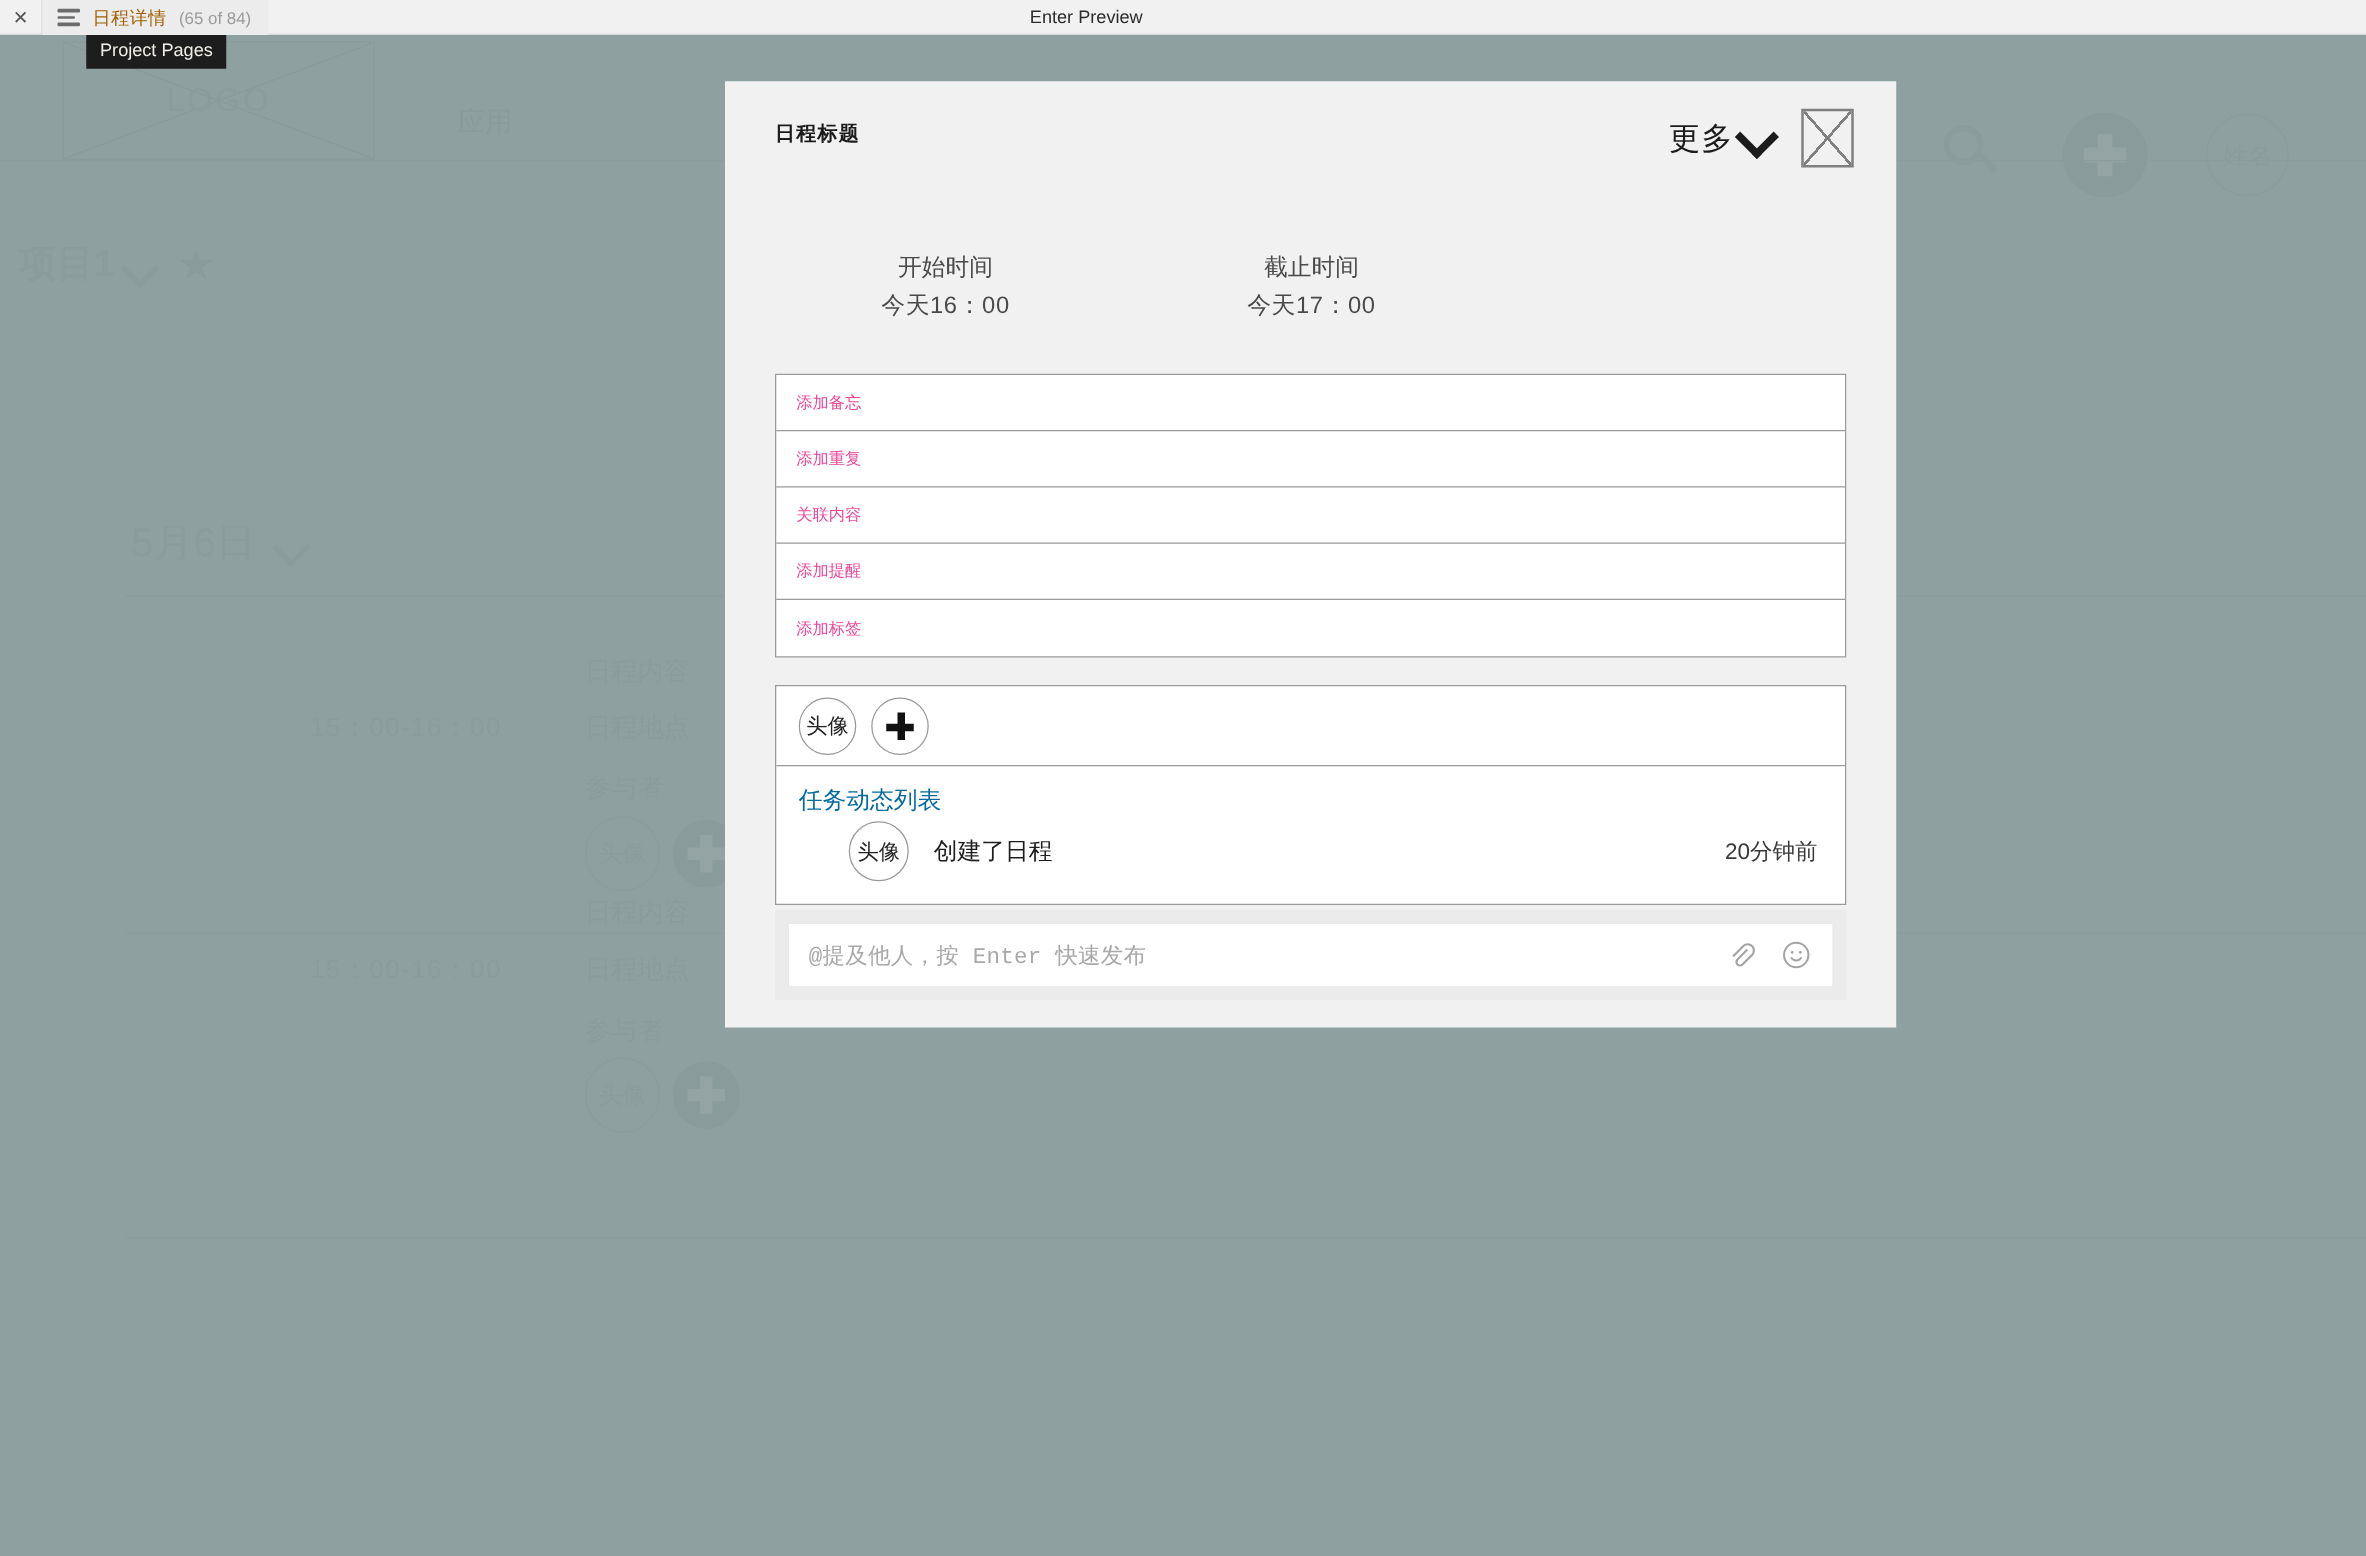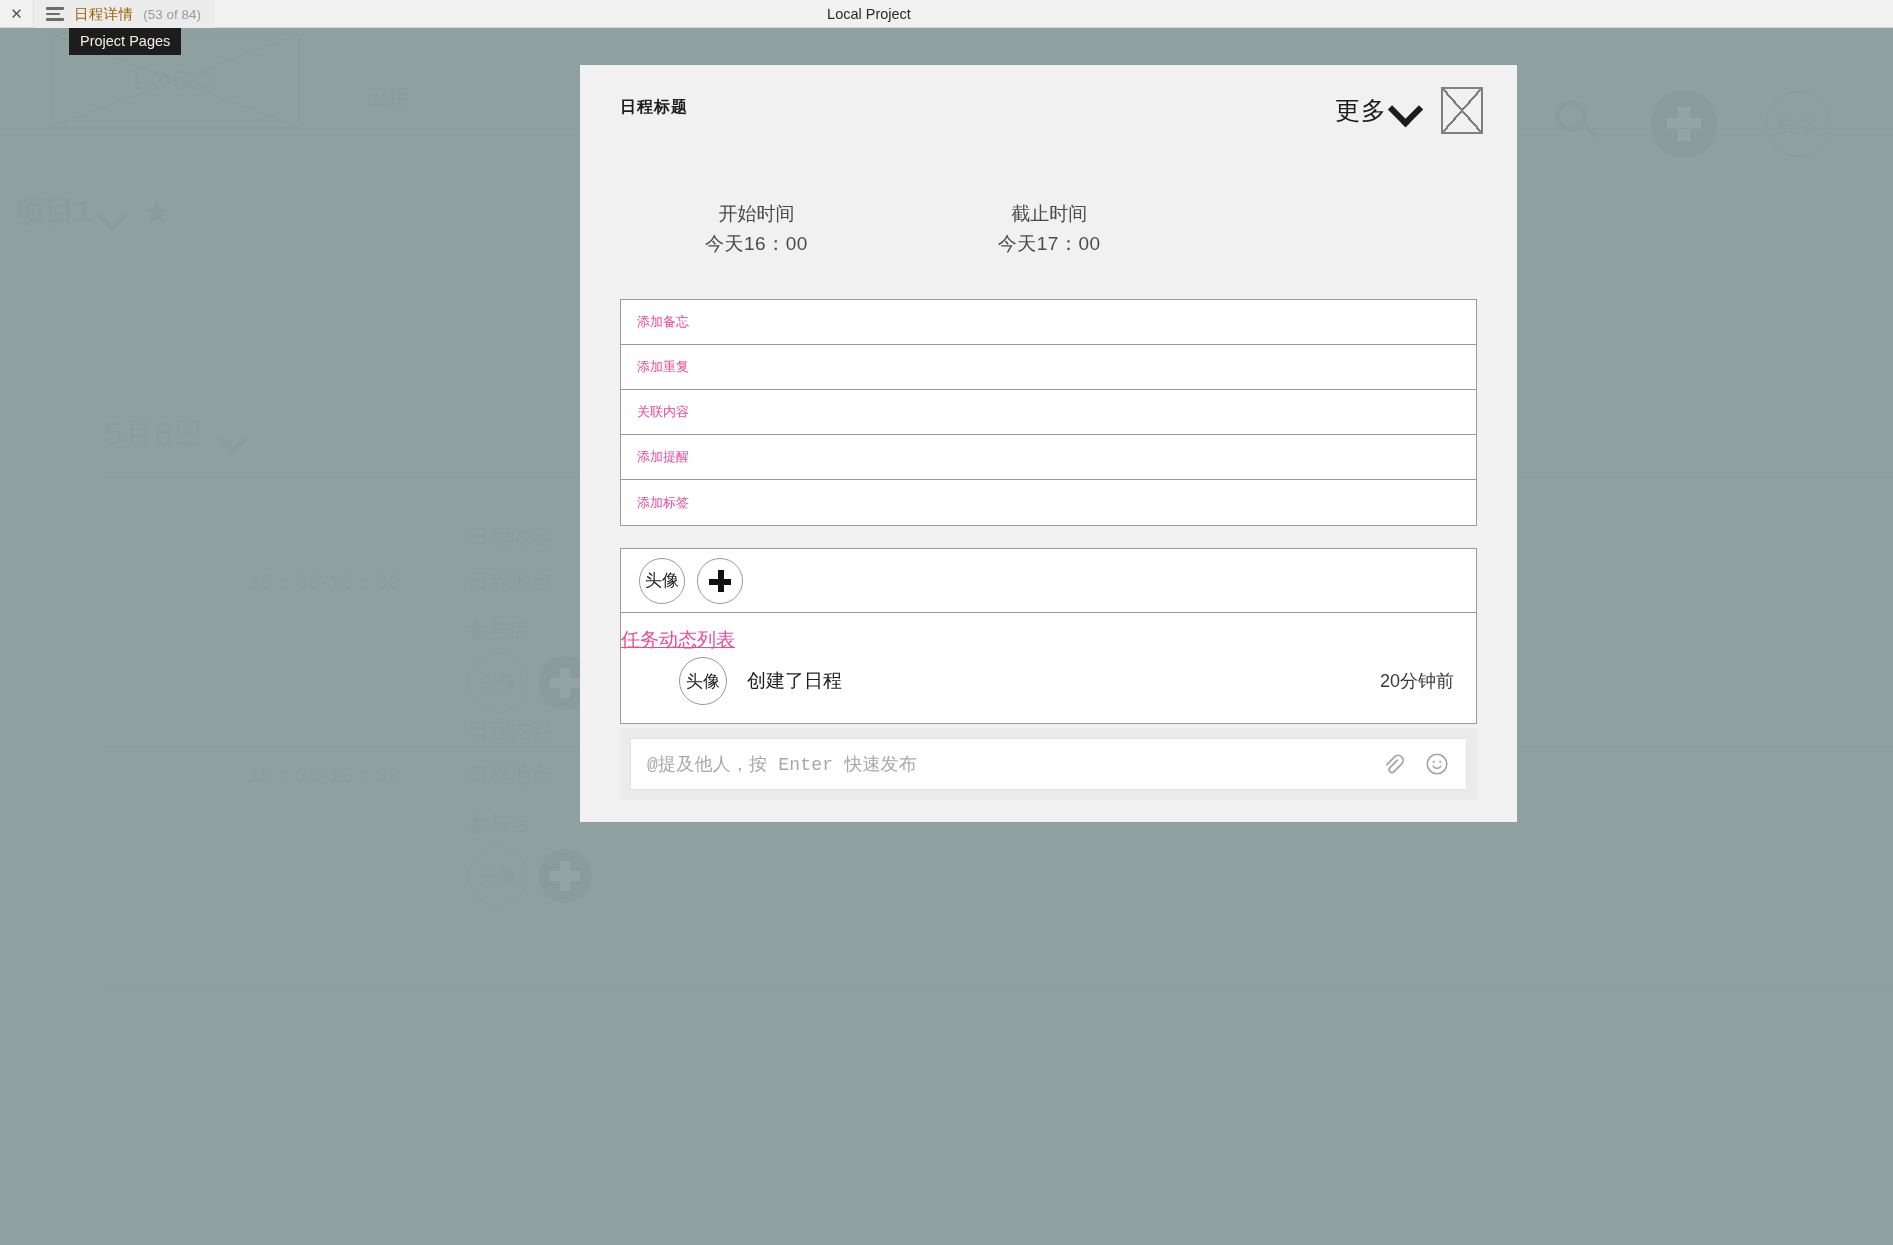--- a/index.html
+++ b/index.html
@@ -198,21 +198,21 @@
     width: 46px; height: 46px; border-radius: 50%; border: 1px solid #999;
     display: flex; align-items: center; justify-content: center;
     font-size: 17px; color: #222; background: #fff; cursor: pointer;
   }
   .circ-plus { position: relative; }
   .circ-plus::before, .circ-plus::after { content: ""; position: absolute; background: #111; }
   .circ-plus::before { left: 11px; top: 20px; width: 22px; height: 6px; }
   .circ-plus::after { left: 20px; top: 11px; width: 6px; height: 22px; }
 
   .activity { padding: 14px 0 18px 0; }
-  .activity-title { font-size: 19px; color: #ec4899; margin-bottom: 4px; text-decoration: underline; }
+  .activity-title { font-size: 19px; color: #0369a1; padding-left: 18px; margin-bottom: 4px; }
   .activity-item { display: flex; align-items: center; padding: 0 22px 0 58px; }
   .act-avatar {
     width: 48px; height: 48px; border-radius: 50%; border: 1px solid #999;
     display: flex; align-items: center; justify-content: center;
     font-size: 17px; color: #222; flex: none;
   }
   .act-text { font-size: 19px; color: #1d1d1d; margin-left: 20px; }
   .act-time { margin-left: auto; font-size: 18px; color: #3a3a3a; }
 
   
@@ -234,23 +234,23 @@
 
 <div class="topbar">
   <div class="tb-close">✕</div>
   <div class="tb-tab">
     <span class="hamburger">
         <i></i>
         <i></i>
         <i></i>
       </span>
     <span class="tb-tab-title">日程详情</span>
-    <span class="tb-tab-count">(53 of 84)</span>
-  </div>
-  <div class="tb-center">Local Project</div>
+    <span class="tb-tab-count">(65 of 84)</span>
+  </div>
+  <div class="tb-center">Enter Preview</div>
   <div class="tb-right"></div>
 </div>
 
 <div class="tooltip">Project Pages</div>
 
 <div class="stage">
 
   <div class="logo-box">
     <span class="logo-text">LOGO</span>
   </div>

